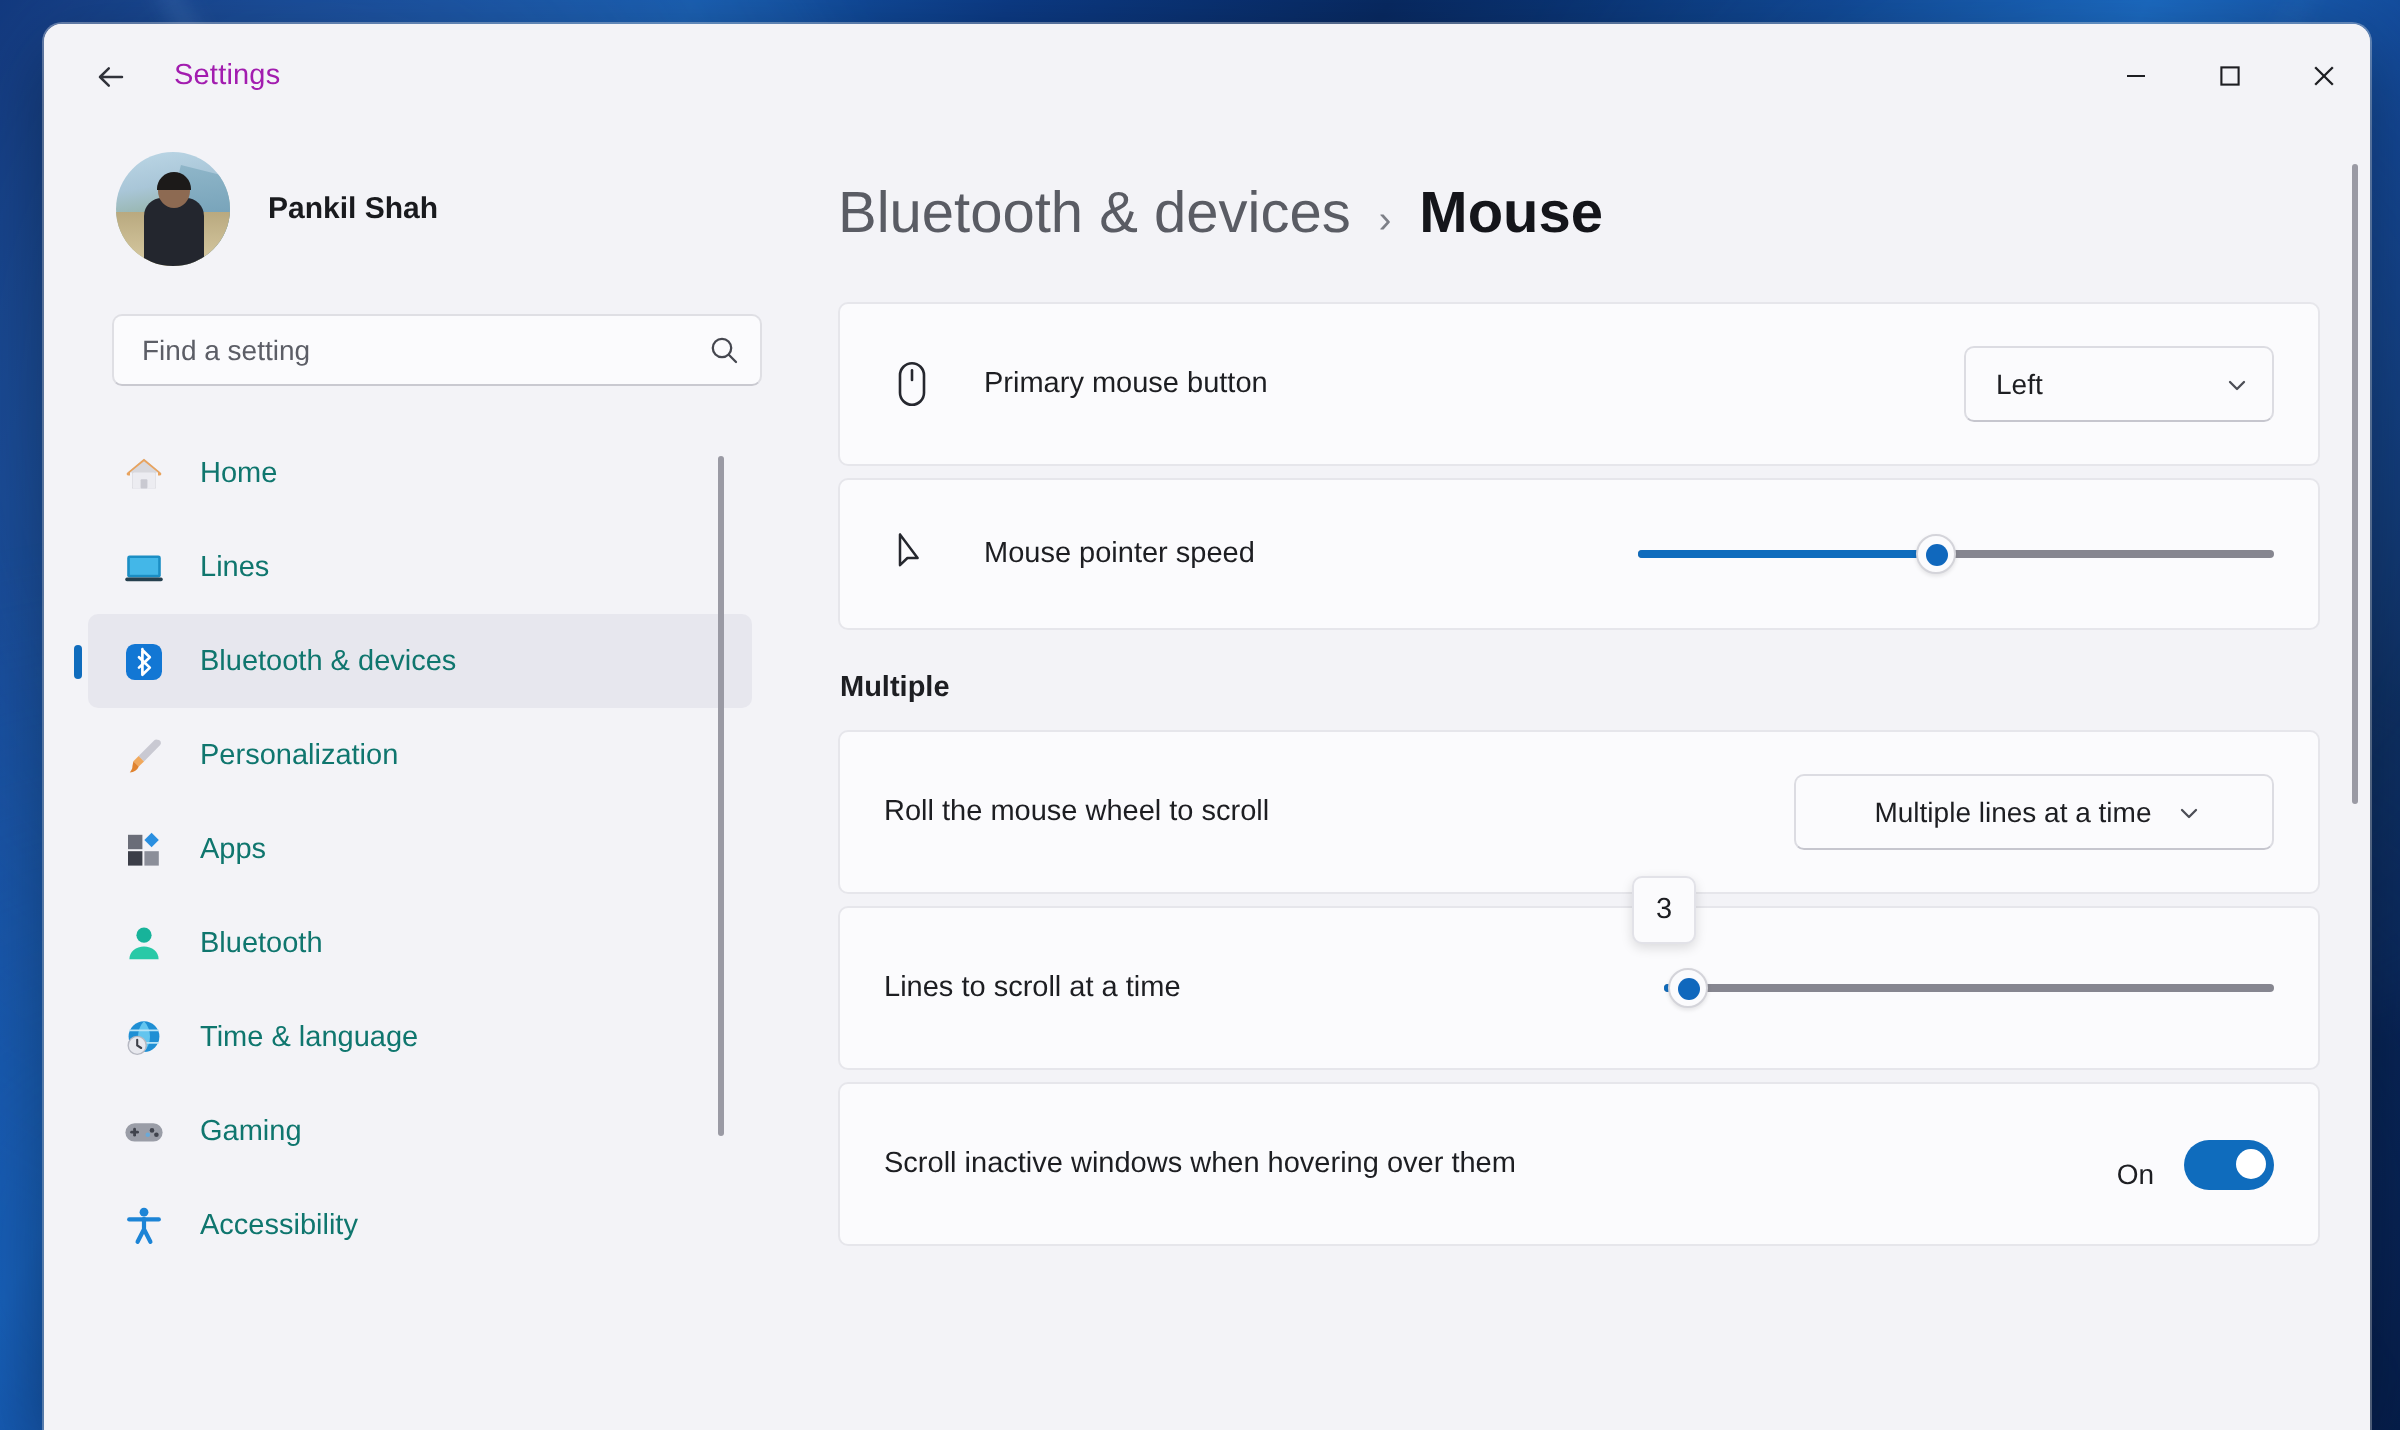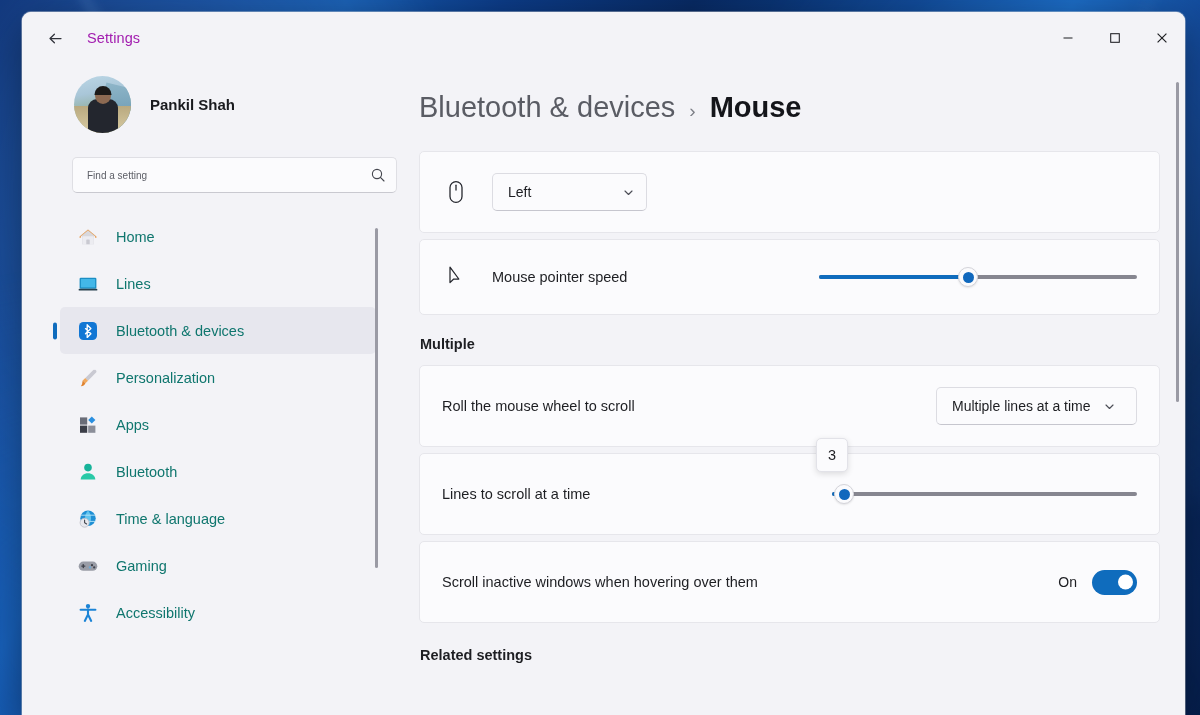--- a/index.html
+++ b/index.html
@@ -88,21 +88,21 @@
   }
 
   
   #body { flex: 1; display: flex; min-height: 0; position: relative; }
 
   
   #sidebar {
     width: 368px;
     flex: 0 0 368px;
     position: relative;
-    padding-left: 16px;
+    padding-left: 0;
   }
   #account {
     display: flex; align-items: center;
     margin: 12px 0 0 36px;
   }
   #avatar {
     width: 57px; height: 57px;
     border-radius: 50%;
     overflow: hidden;
     flex: 0 0 57px;
@@ -146,21 +146,21 @@
     background: #fbfbfd;
     border: 1px solid #dfdfe4;
     border-bottom-color: #c9c9d0;
     border-radius: 5px;
     display: flex; align-items: center;
     padding: 0 10px 0 14px;
   }
   #search-input {
     flex: 1; border: none; outline: none; background: transparent;
     font-family: "Liberation Sans", sans-serif;
-    font-size: 10px; color: #3b3d44;
+    font-size: 14px; color: #3b3d44;
   }
   #search-input::placeholder { color: #5c5e66; }
 
   #navlist {
     margin-top: 20px;
     padding-left: 22px;
     padding-right: 14px;
     height: 458px;
     overflow: hidden;
     position: relative;
@@ -244,21 +244,21 @@
     border-bottom-color: #c6c6ce;
     border-radius: 5px;
     background: #fbfbfd;
     display: flex; align-items: center;
     padding: 0 11px 0 15px;
     gap: 12px;
   }
   .dropdown .dd-val { font-size: 14px; color: #1d1e22; white-space: nowrap; }
   .dropdown .dd-chev { color: #4c4e56; display: flex; }
   .dropdown.w155 { width: 155px; justify-content: space-between; }
-  .dropdown.w228 { width: 201px; justify-content: flex-start; }
+  .dropdown.w228 { width: 240px; justify-content: center; }
 
   
   .slider {
     position: relative;
     height: 22px;
     display: flex; align-items: center;
   }
   .slider .track {
     position: absolute; left: 0; right: 0;
     height: 4px; border-radius: 2px;
@@ -300,21 +300,21 @@
   }
 
   .section-head {
     font-size: 14.5px;
     font-weight: bold;
     color: #1d1e22;
     margin: 21px 0 13px 1px;
   }
   .section-head.related { margin-top: 24px; }
 
-  .toggle-wrap { display: flex; align-items: center; gap: 15px; }
+  .toggle-wrap { display: flex; align-items: flex-end; gap: 15px; }
   .toggle-state { font-size: 14px; color: #1d1e22; }
   .toggle {
     width: 45px; height: 25px;
     border-radius: 13px;
     background: #0f6cbd;
     position: relative;
   }
   .toggle .knob {
     position: absolute;
     right: 4px; top: 50%; transform: translateY(-50%);
@@ -520,20 +520,21 @@
 
         <div id="panes">
 
           <div class="card h82">
             <span class="card-ico">
               <svg width="22" height="24" viewBox="0 0 22 24" fill="none">
                 <rect x="5" y="1.6" width="12" height="20.8" rx="6" stroke="#25272e" stroke-width="1.3"></rect>
                 <line x1="11" y1="5.2" x2="11" y2="10" stroke="#25272e" stroke-width="1.3" stroke-linecap="round"></line>
               </svg>
             </span>
+            <span class="card-label">Primary mouse button</span>
             <div class="dropdown w155">
               <span class="dd-val">Left</span>
               <span class="dd-chev">
                 <svg width="13" height="13" viewBox="0 0 13 13" fill="none">
                   <path d="M3 5 6.5 8.5 10 5" stroke="#4c4e56" stroke-width="1.15" stroke-linecap="round" stroke-linejoin="round"></path>
                 </svg>
               </span>
             </div>
           </div>
 
@@ -581,21 +582,20 @@
           <div class="card h82">
             <span class="card-label">Scroll inactive windows when hovering over them</span>
             <div class="toggle-wrap">
               <span class="toggle-state">On</span>
               <div class="toggle">
                 <div class="knob"></div>
               </div>
             </div>
           </div>
 
-          <div class="section-head related">Related settings</div>
         </div>
 
         <div id="content-scrollbar"></div>
       </div>
     </div>
   </div>
 
   <div id="lines-tooltip">3</div>
 </div>
 

